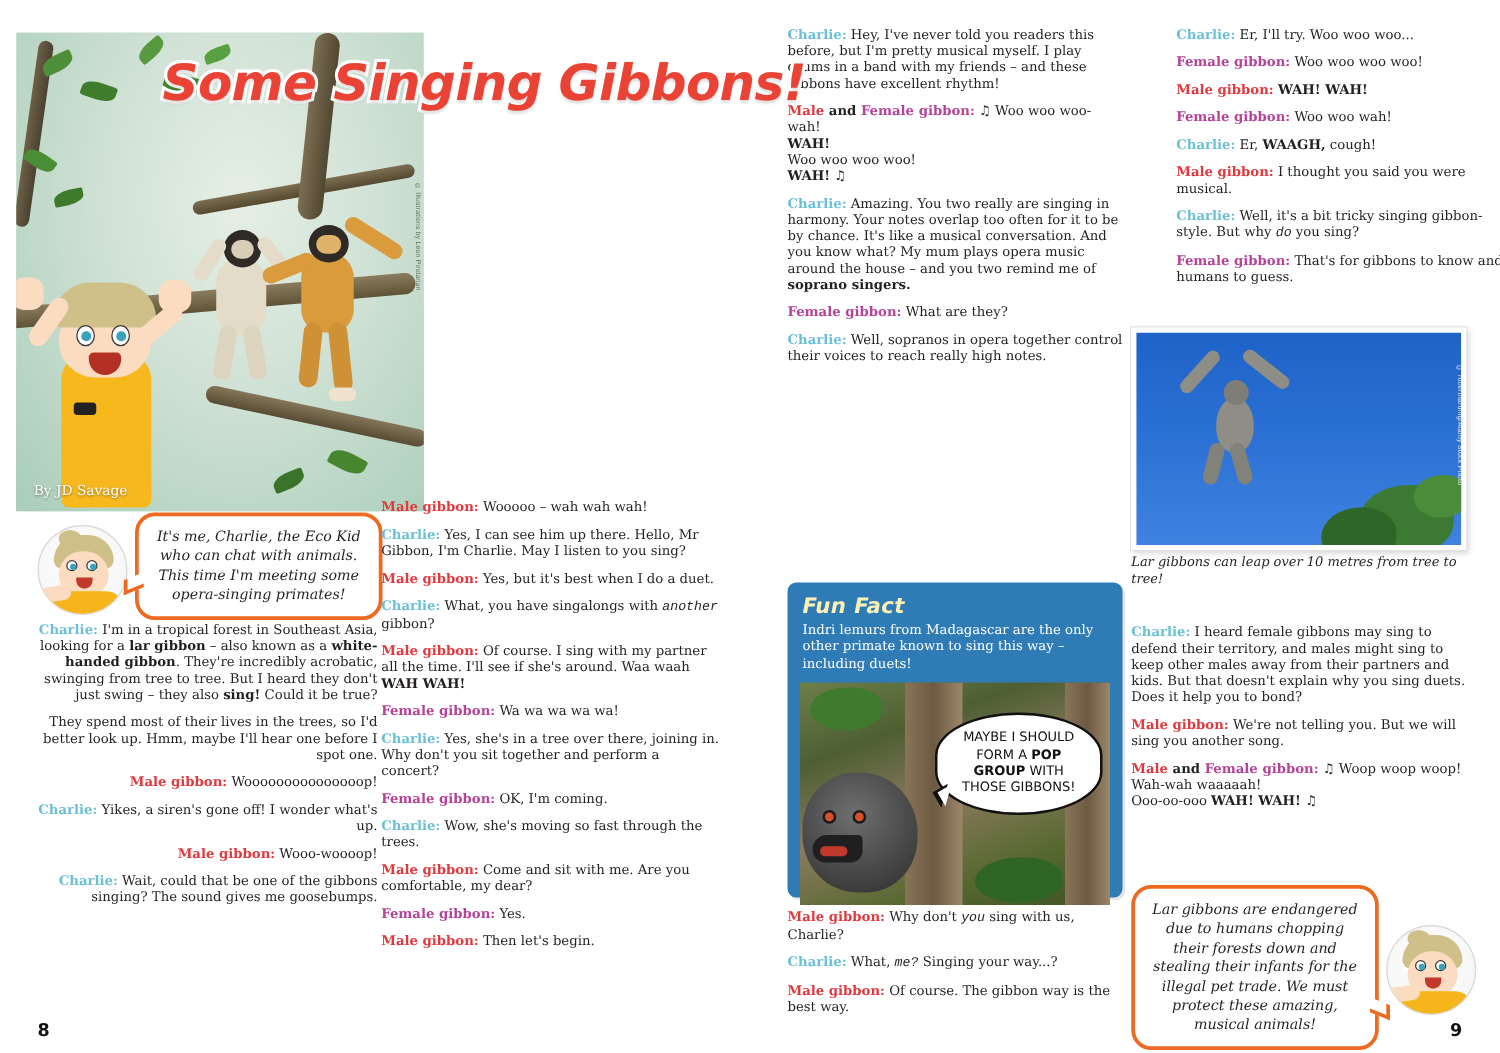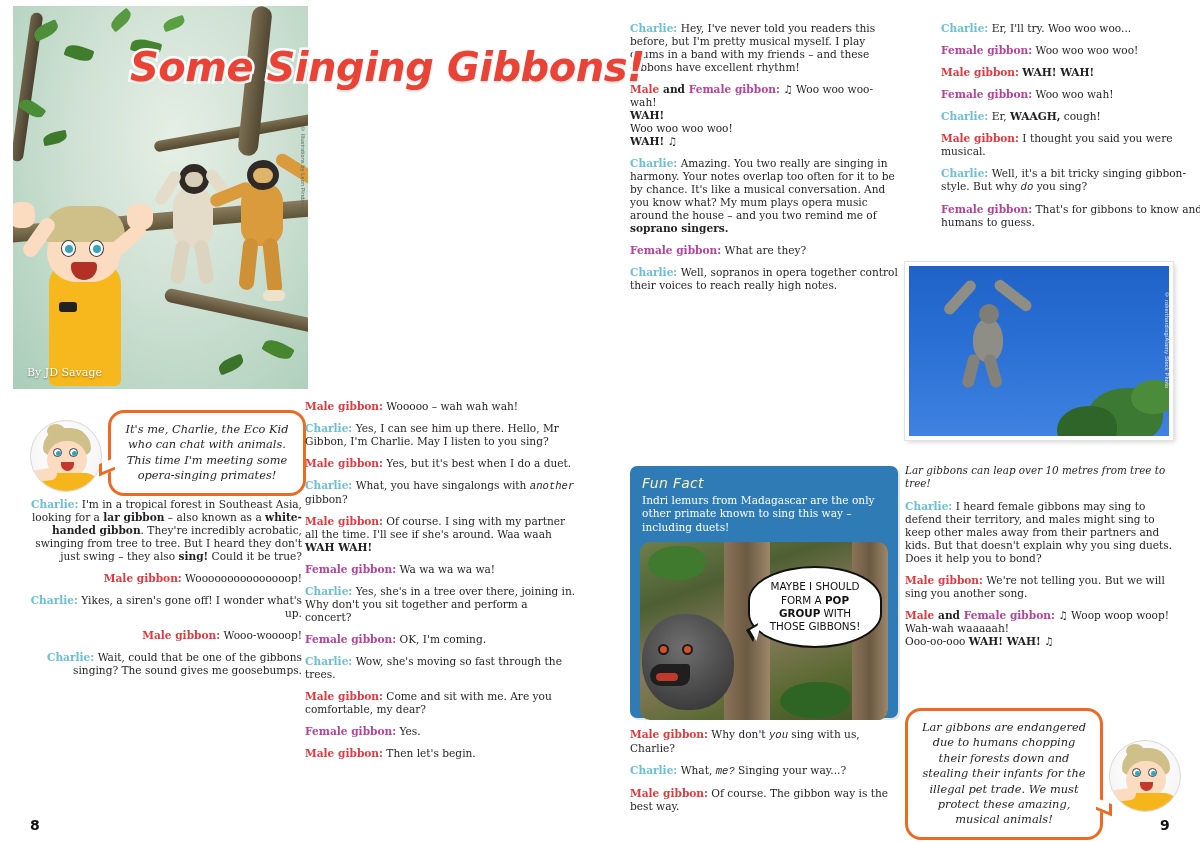--- a/index.html
+++ b/index.html
@@ -10,21 +10,21 @@
     font-family:"DejaVu Serif", serif;
     overflow:hidden;
     position:relative;
   }
 
   
   .page { position:absolute; inset:0; }
 
   
   .hero {
-    position:absolute; left:13px; top:6px; width:295px; height:383px;
+    position:absolute; left:13px; top:26px; width:326px; height:383px;
     overflow:hidden;
     background:linear-gradient(180deg,#d9e6dc 0%,#c9ddd0 30%,#bcd6c6 55%,#9fc9b2 80%,#8dbfa6 100%);
   }
   .hero-sky { position:absolute; inset:0;
     background:radial-gradient(ellipse at 55% 35%, #e6efe5 0%, #cfe1d4 45%, #a9cdb8 100%); }
   .leafdot { position:absolute; border-radius:55% 10% 55% 10%; }
   .branch { position:absolute; border-radius:40px; }
 
   .hero-credit {
     position:absolute; right:2px; top:120px;
@@ -114,29 +114,29 @@
   .cf-arm  { position:absolute; left:0px; top:48px; width:26px; height:12px;
     background:#fbdcc0; border-radius:8px; transform:rotate(-8deg); }
 
   
   .funfact {
     position:absolute; left:630px; top:466px; width:268px; height:252px;
     background:#2e7bb5; border-radius:7px; padding:9px 10px 10px 10px;
     box-shadow:2px 2px 0 rgba(0,0,0,.10);
   }
   .ff-title {
-    font-family:"DejaVu Sans", sans-serif; font-weight:normal; font-style:italic;
-    font-size:14px; color:#fdf0b4; margin:0 0 3px 2px; letter-spacing:.3px;
+    font-family:"DejaVu Sans", sans-serif; font-weight:bold; font-style:italic;
+    font-size:17px; color:#fdf0b4; margin:0 0 3px 2px; letter-spacing:.3px;
   }
   .ff-body {
     font-family:"DejaVu Serif", serif; font-size:10.6px; line-height:13.4px;
     color:#ffffff; margin:0 0 8px 2px;
   }
   .ff-photo {
-    position:relative; width:100%; height:178px; overflow:hidden; border-radius:10px;
+    position:relative; width:100%; height:178px; overflow:hidden; border-radius:0;
     background:linear-gradient(160deg,#6d7f4a 0%,#4e5f33 25%,#8a7a5d 50%,#55682f 78%,#3e5226 100%);
   }
   .bark { position:absolute; background:linear-gradient(90deg,#8a7458,#6d5a43,#9c876a); }
   .lemur { position:absolute; left:2px; bottom:10px; width:92px; height:96px;
     background:radial-gradient(circle at 45% 35%, #6f6f6f 0%, #4a4a4a 55%, #2d2d2d 100%);
     border-radius:46% 50% 45% 48%; }
   .lemur-eye{ position:absolute; width:11px;height:11px;border-radius:50%;background:#d6512a;
     border:2px solid #1a1a1a; top:30px; }
   .lemur-eye.l{left:16px;} .lemur-eye.r{left:40px;}
   .lemur-snout{ position:absolute; left:8px; top:50px; width:40px; height:22px;
@@ -172,21 +172,21 @@
   .gp-ape .armR{position:absolute;left:36px;top:6px;width:44px;height:11px;background:#8e8e86;border-radius:8px;transform:rotate(38deg);}
   .gp-ape .legL{position:absolute;left:10px;top:70px;width:12px;height:34px;background:#82827a;border-radius:8px;transform:rotate(14deg);}
   .gp-ape .legR{position:absolute;left:32px;top:70px;width:12px;height:34px;background:#82827a;border-radius:8px;transform:rotate(-16deg);}
   .foliage{position:absolute;border-radius:55% 45% 50% 50%;background:#3f7a2e;}
   .gp-credit{
     position:absolute; right:-1px; top:26px; writing-mode:vertical-rl;
     font-family:"Liberation Sans", sans-serif; font-size:5.6px; color:#eaeaea;
     letter-spacing:.2px; white-space:nowrap;
   }
   .photo-caption{
-    position:absolute; left:905px; top:464px; width:268px;
+    position:absolute; left:905px; top:444px; width:268px;
     font-family:"DejaVu Serif", serif; font-style:italic;
     font-size:10.4px; line-height:13px; color:#231f20;
   }
 
   
   .pagenum{
     position:absolute; font-family:"DejaVu Sans", sans-serif; font-weight:bold;
     font-size:14px; color:#111;
   }
   #pg-left { left:30px; top:817px; }
@@ -272,20 +272,21 @@
     <div class="bubble" style="position:absolute; left:78px; top:0; width:198px;">
       <span>It's me, Charlie, the Eco Kid who can chat with animals. This time I'm meeting some opera-singing primates!</span>
       <span class="tail" style="left:-12px; top:48px;"></span>
     </div>
   </div>
 
   <div class="col" id="col1">
     <p class="p">
       <span class="sp-charlie">Charlie:</span><span> I'm in a tropical forest in Southeast Asia, looking for a </span><b>lar gibbon</b><span> – also known as a </span><b>white-handed gibbon</b><span>. They're incredibly acrobatic, swinging from tree to tree. But I heard they don't just swing – they also </span><b>sing!</b><span> Could it be true?</span>
     </p>
+    <p class="p"><span>They spend most of their lives in the trees, so I'd better look up. Hmm, maybe I'll hear one before I spot one.</span></p>
     <p class="p"><span class="sp-male">Male gibbon:</span><span> Wooooooooooooooop!</span></p>
     <p class="p"><span class="sp-charlie">Charlie:</span><span> Yikes, a siren's gone off! I wonder what's up.</span></p>
     <p class="p"><span class="sp-male">Male gibbon:</span><span> Wooo-woooop!</span></p>
     <p class="p"><span class="sp-charlie">Charlie:</span><span> Wait, could that be one of the gibbons singing? The sound gives me goosebumps.</span></p>
   </div>
 
   <div class="col" id="col2">
     <p class="p"><span class="sp-male">Male gibbon:</span><span> Wooooo – wah wah wah!</span></p>
     <p class="p"><span class="sp-charlie">Charlie:</span><span> Yes, I can see him up there. Hello, Mr Gibbon, I'm Charlie. May I listen to you sing?</span></p>
     <p class="p"><span class="sp-male">Male gibbon:</span><span> Yes, but it's best when I do a duet.</span></p>

